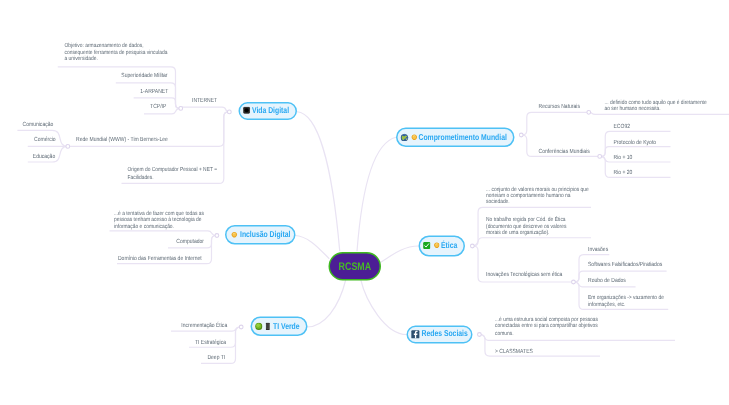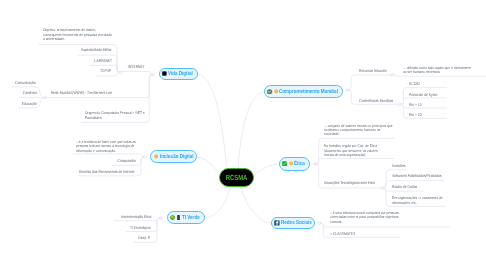--- a/index.html
+++ b/index.html
@@ -4,21 +4,21 @@
 <title>RCSMA Mind Map</title>
 <style>
   html,body{margin:0;padding:0;width:486px;height:270px;overflow:hidden;background:#ffffff;}
   #stage{position:relative;width:486px;height:270px;font-family:"Liberation Sans",sans-serif;
          -webkit-font-smoothing:antialiased;text-rendering:geometricPrecision;
          transform:translateZ(0);opacity:.9999;}
   svg#links{position:absolute;left:0;top:0;width:486px;height:270px;}
   .pill{position:absolute;box-sizing:border-box;white-space:nowrap;display:flex;align-items:center;}
   .branch{border:1px solid #4ec1f5;background:#e6f4fd;border-radius:7px;}
   .branch .lbl{font-size:5.7px;font-weight:bold;color:#29a8f2;display:inline-block;transform:scaleX(0.80);transform-origin:left center;}
-  .center{border:1.5px solid #3fb91f;background:#000000;justify-content:center;border-radius:10px;}
+  .center{border:1.5px solid #3fb91f;background:#4c1d95;justify-content:center;border-radius:10px;}
   .center .lbl{font-size:7.4px;font-weight:bold;color:#46ba25;letter-spacing:0px;display:inline-block;transform:scaleX(0.80);transform-origin:center;}
   .leaf{position:absolute;font-size:4px;color:#5d6974;white-space:nowrap;line-height:4px;
         transform:scaleX(0.84);transform-origin:left top;}
   .leaf.ralign{transform-origin:right top;}
   .note{position:absolute;font-size:3.9px;color:#5d6974;line-height:4.35px;white-space:pre;
         transform:scaleX(0.84);transform-origin:left top;}
   .ico{display:flex;align-items:center;justify-content:center;margin-right:1.2px;flex:0 0 auto;line-height:0;}
   .gap2 .ico{margin-right:1.9px;}
   .ico svg{display:block;}
 </style>

